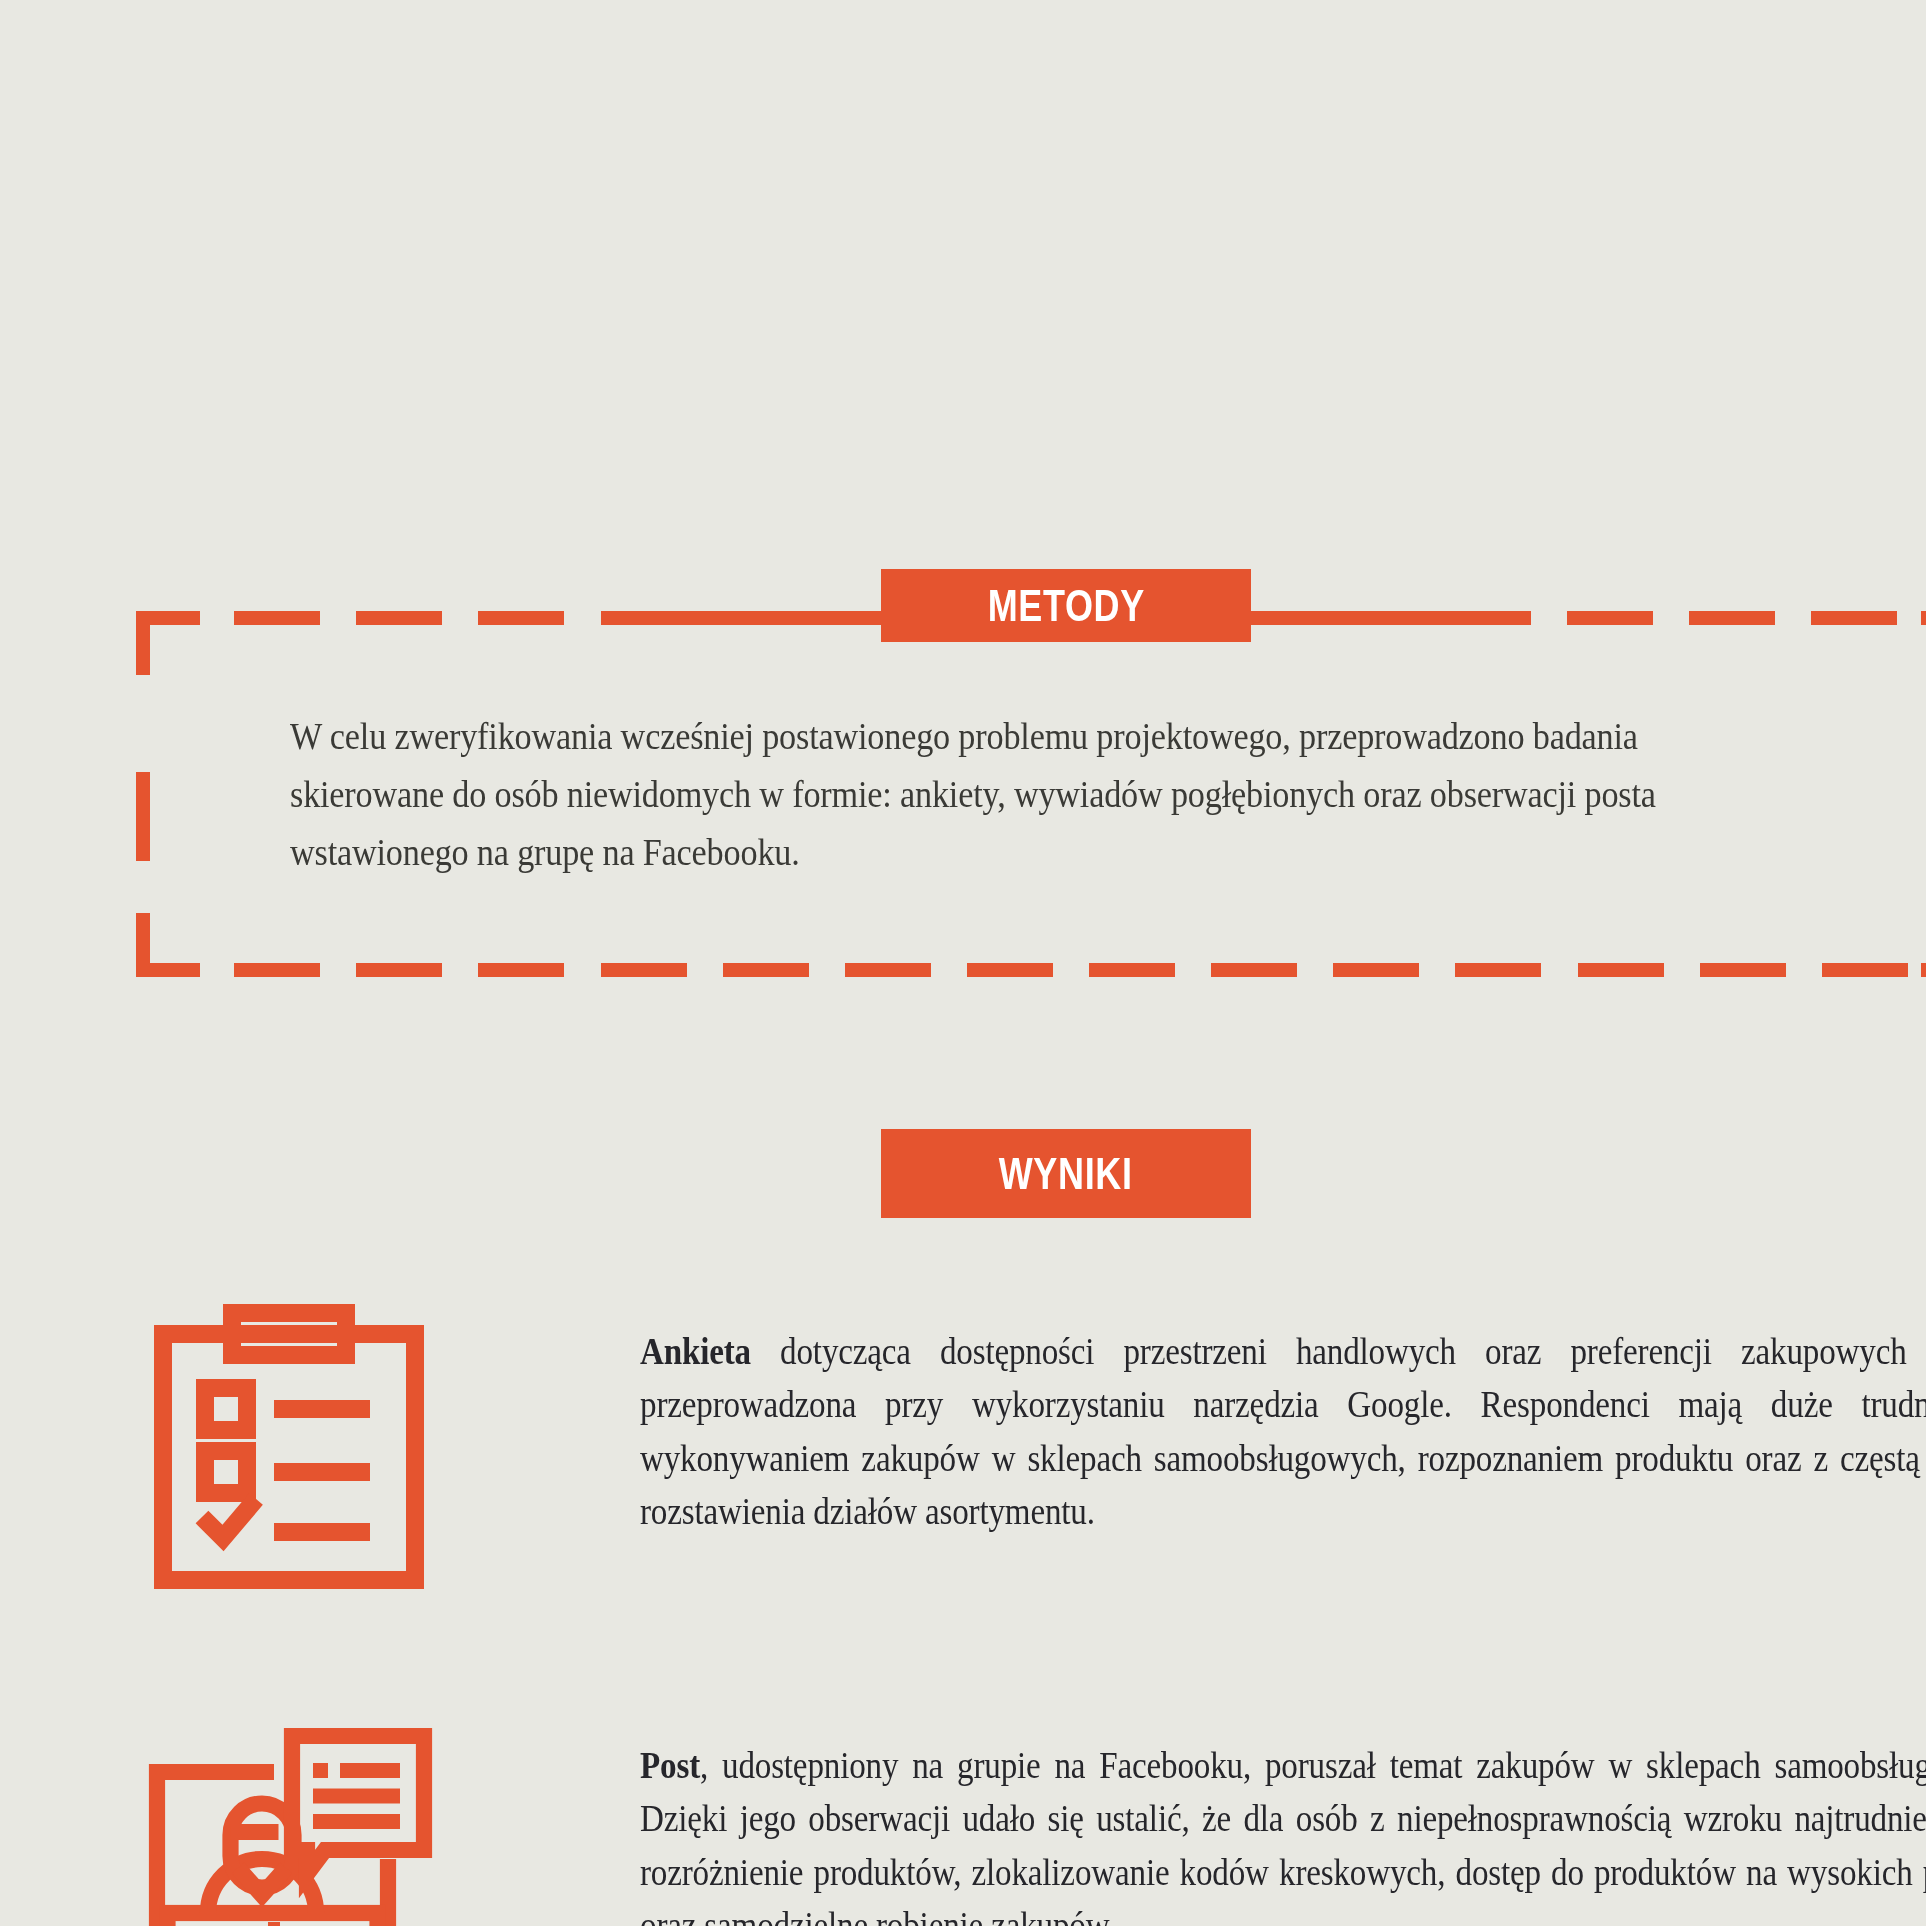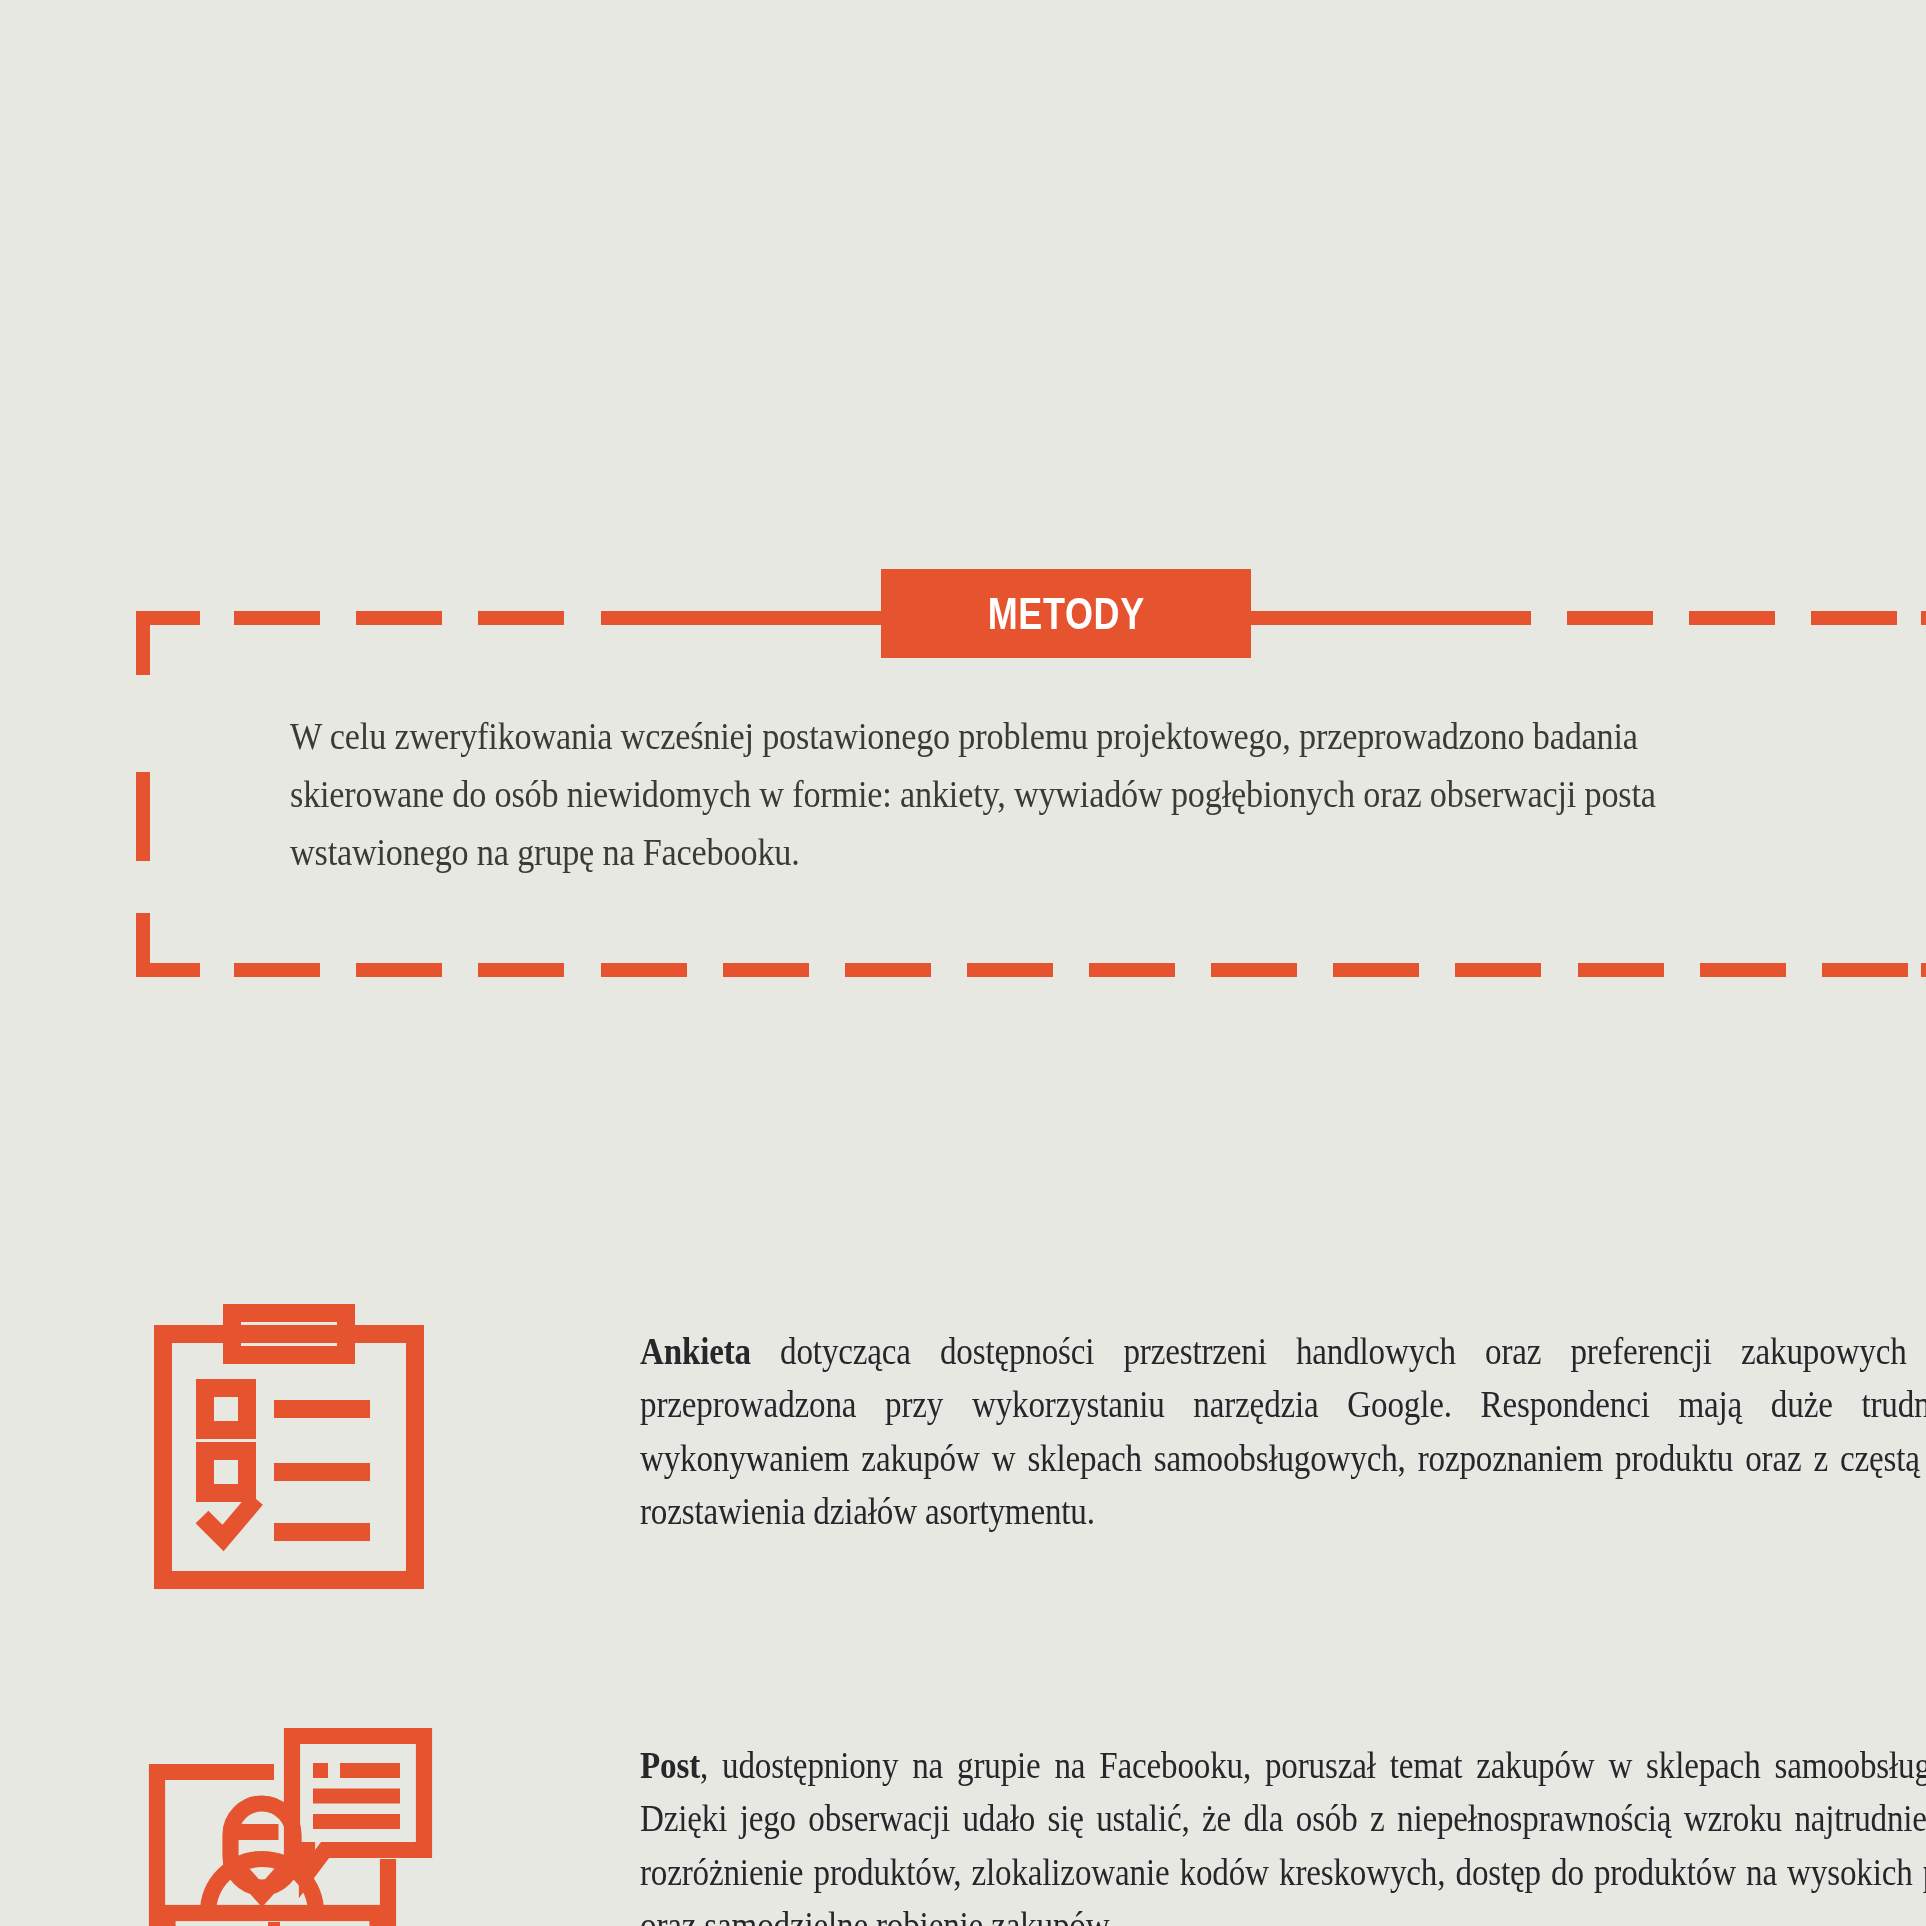--- a/index.html
+++ b/index.html
@@ -59,21 +59,21 @@
   .banner-label {
     font-family: "Liberation Sans Narrow", "Liberation Sans", sans-serif;
     font-weight: 700;
     font-size: 45px;
     letter-spacing: 0.8px;
     color: #FFFFFF;
     transform: scaleX(0.80);
     white-space: nowrap;
   }
 
-  #banner-metody { left: 881px; top: 569px; width: 370px; height: 89px; }
+  #banner-metody { left: 881px; top: 569px; width: 370px; height: 73px; }
   #banner-wyniki { left: 881px; top: 1129px; width: 370px; height: 89px; }
 
   
   #metody-frame {
     position: absolute;
     left: 136px;
     top: 611px;
     width: 1849px;
     height: 366px;
   }
@@ -186,20 +186,23 @@
 
     </div>
   </div>
 
   <div id="banner-metody" class="banner">
     <span class="banner-label">METODY</span>
   </div>
 
   <div id="metody-text">W celu zweryfikowania wcześniej postawionego problemu projektowego, przeprowadzono badania skierowane do osób niewidomych w formie: ankiety, wywiadów pogłębionych oraz obserwacji posta wstawionego na grupę na Facebooku.</div>
 
+  <div id="banner-wyniki" class="banner">
+    <span class="banner-label">WYNIKI</span>
+  </div>
 
   <div id="block-1" class="result-block">
     <span class="result-icon">
       <svg width="300" height="300" viewBox="0 0 100 100">
         <g fill="none" stroke="#E5542F" stroke-width="6">
           <rect x="8" y="11" width="84" height="82"></rect>
           <rect x="31" y="4" width="38" height="14"></rect>
         </g>
         <g fill="none" stroke="#E5542F" stroke-width="6">
           <rect x="22" y="29" width="14" height="14"></rect>

